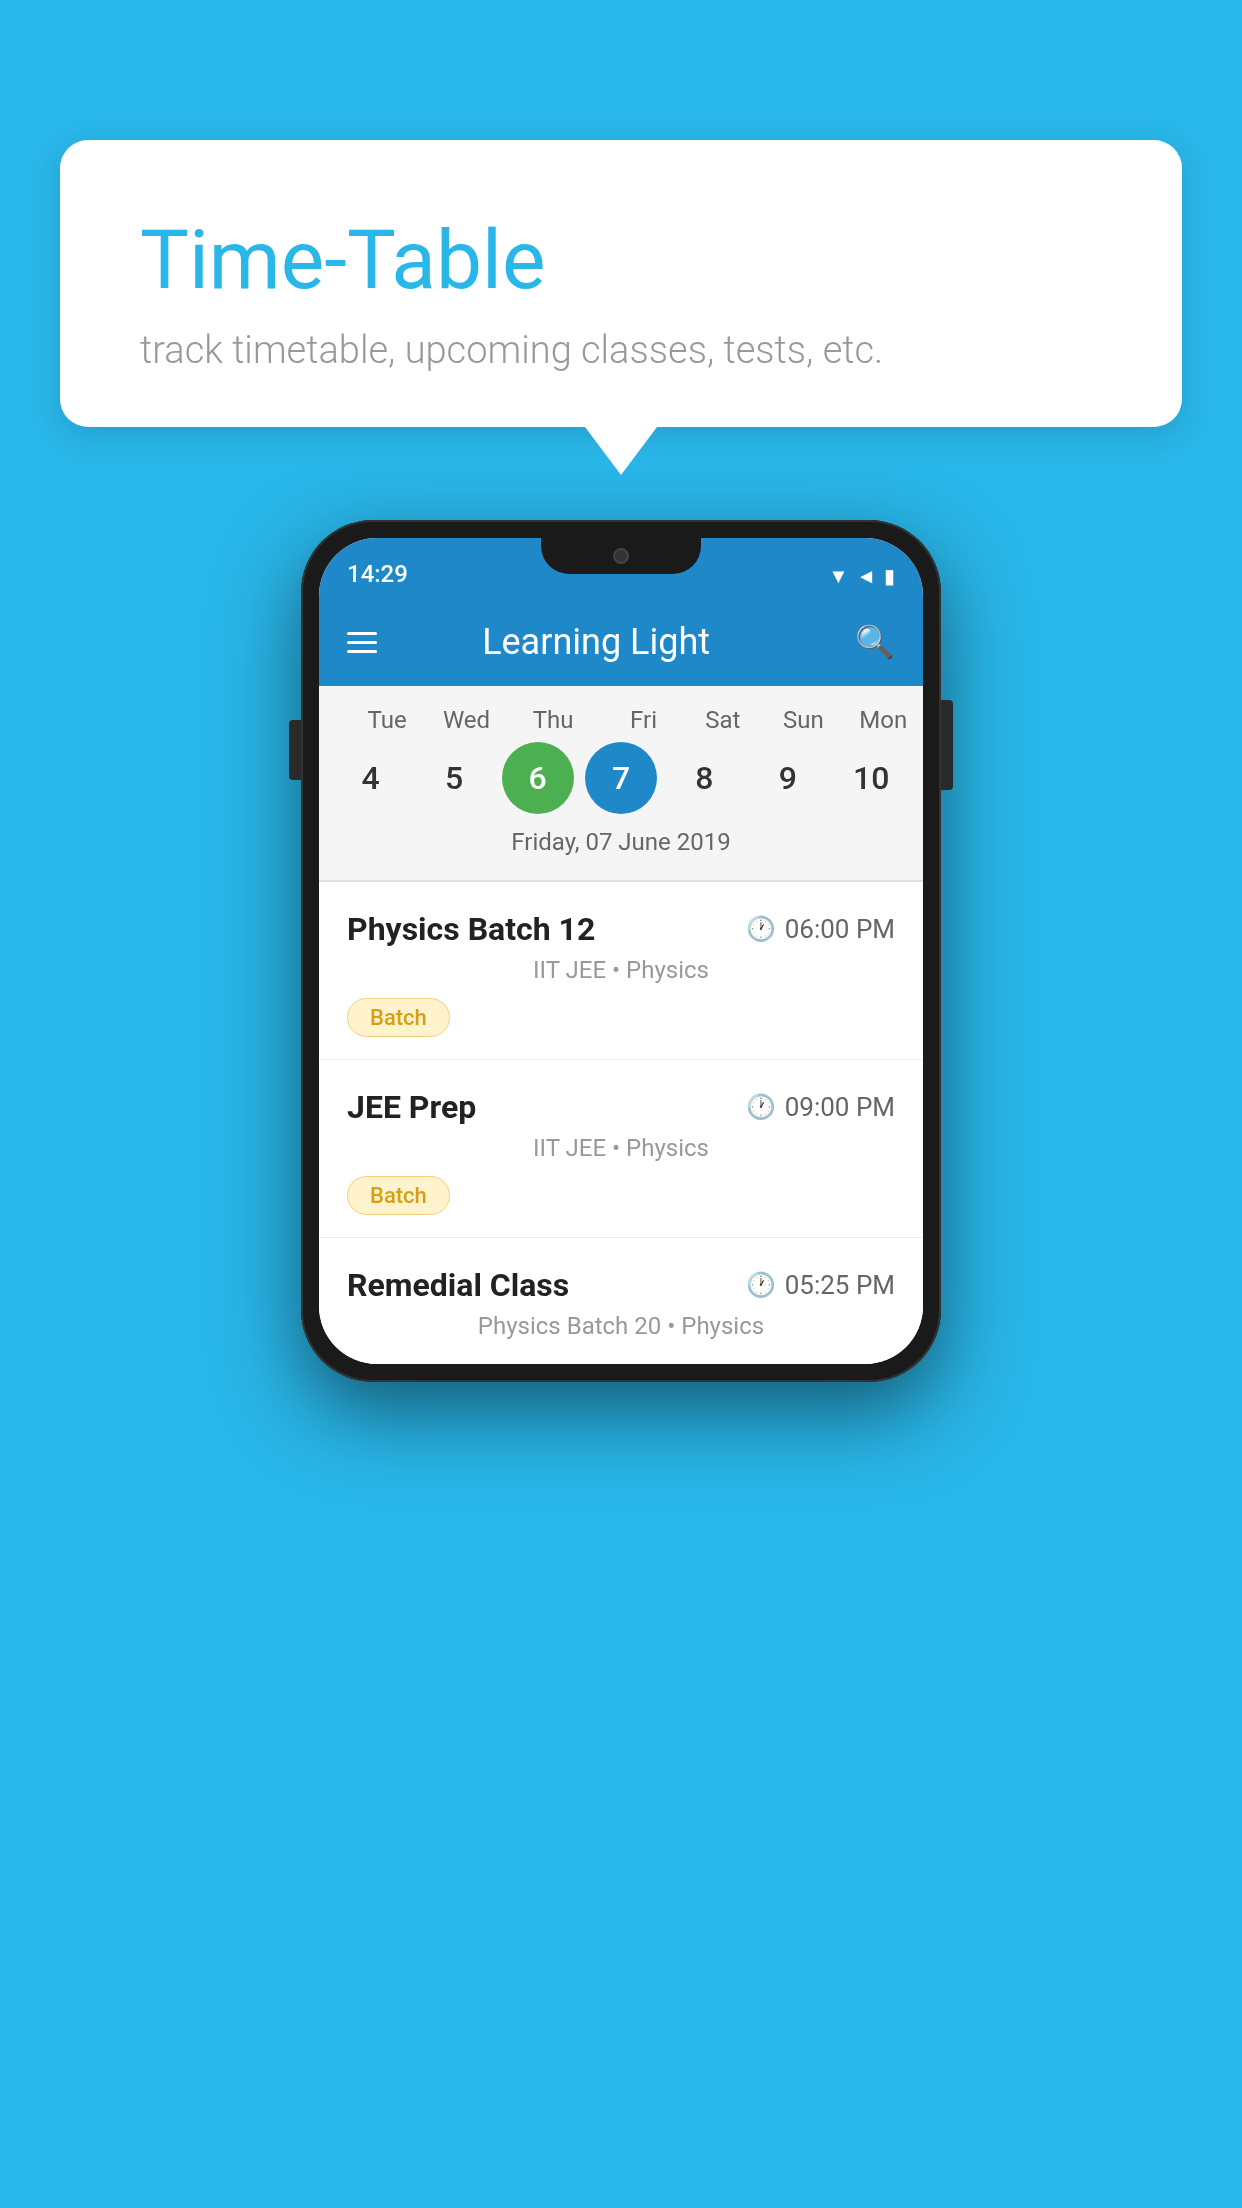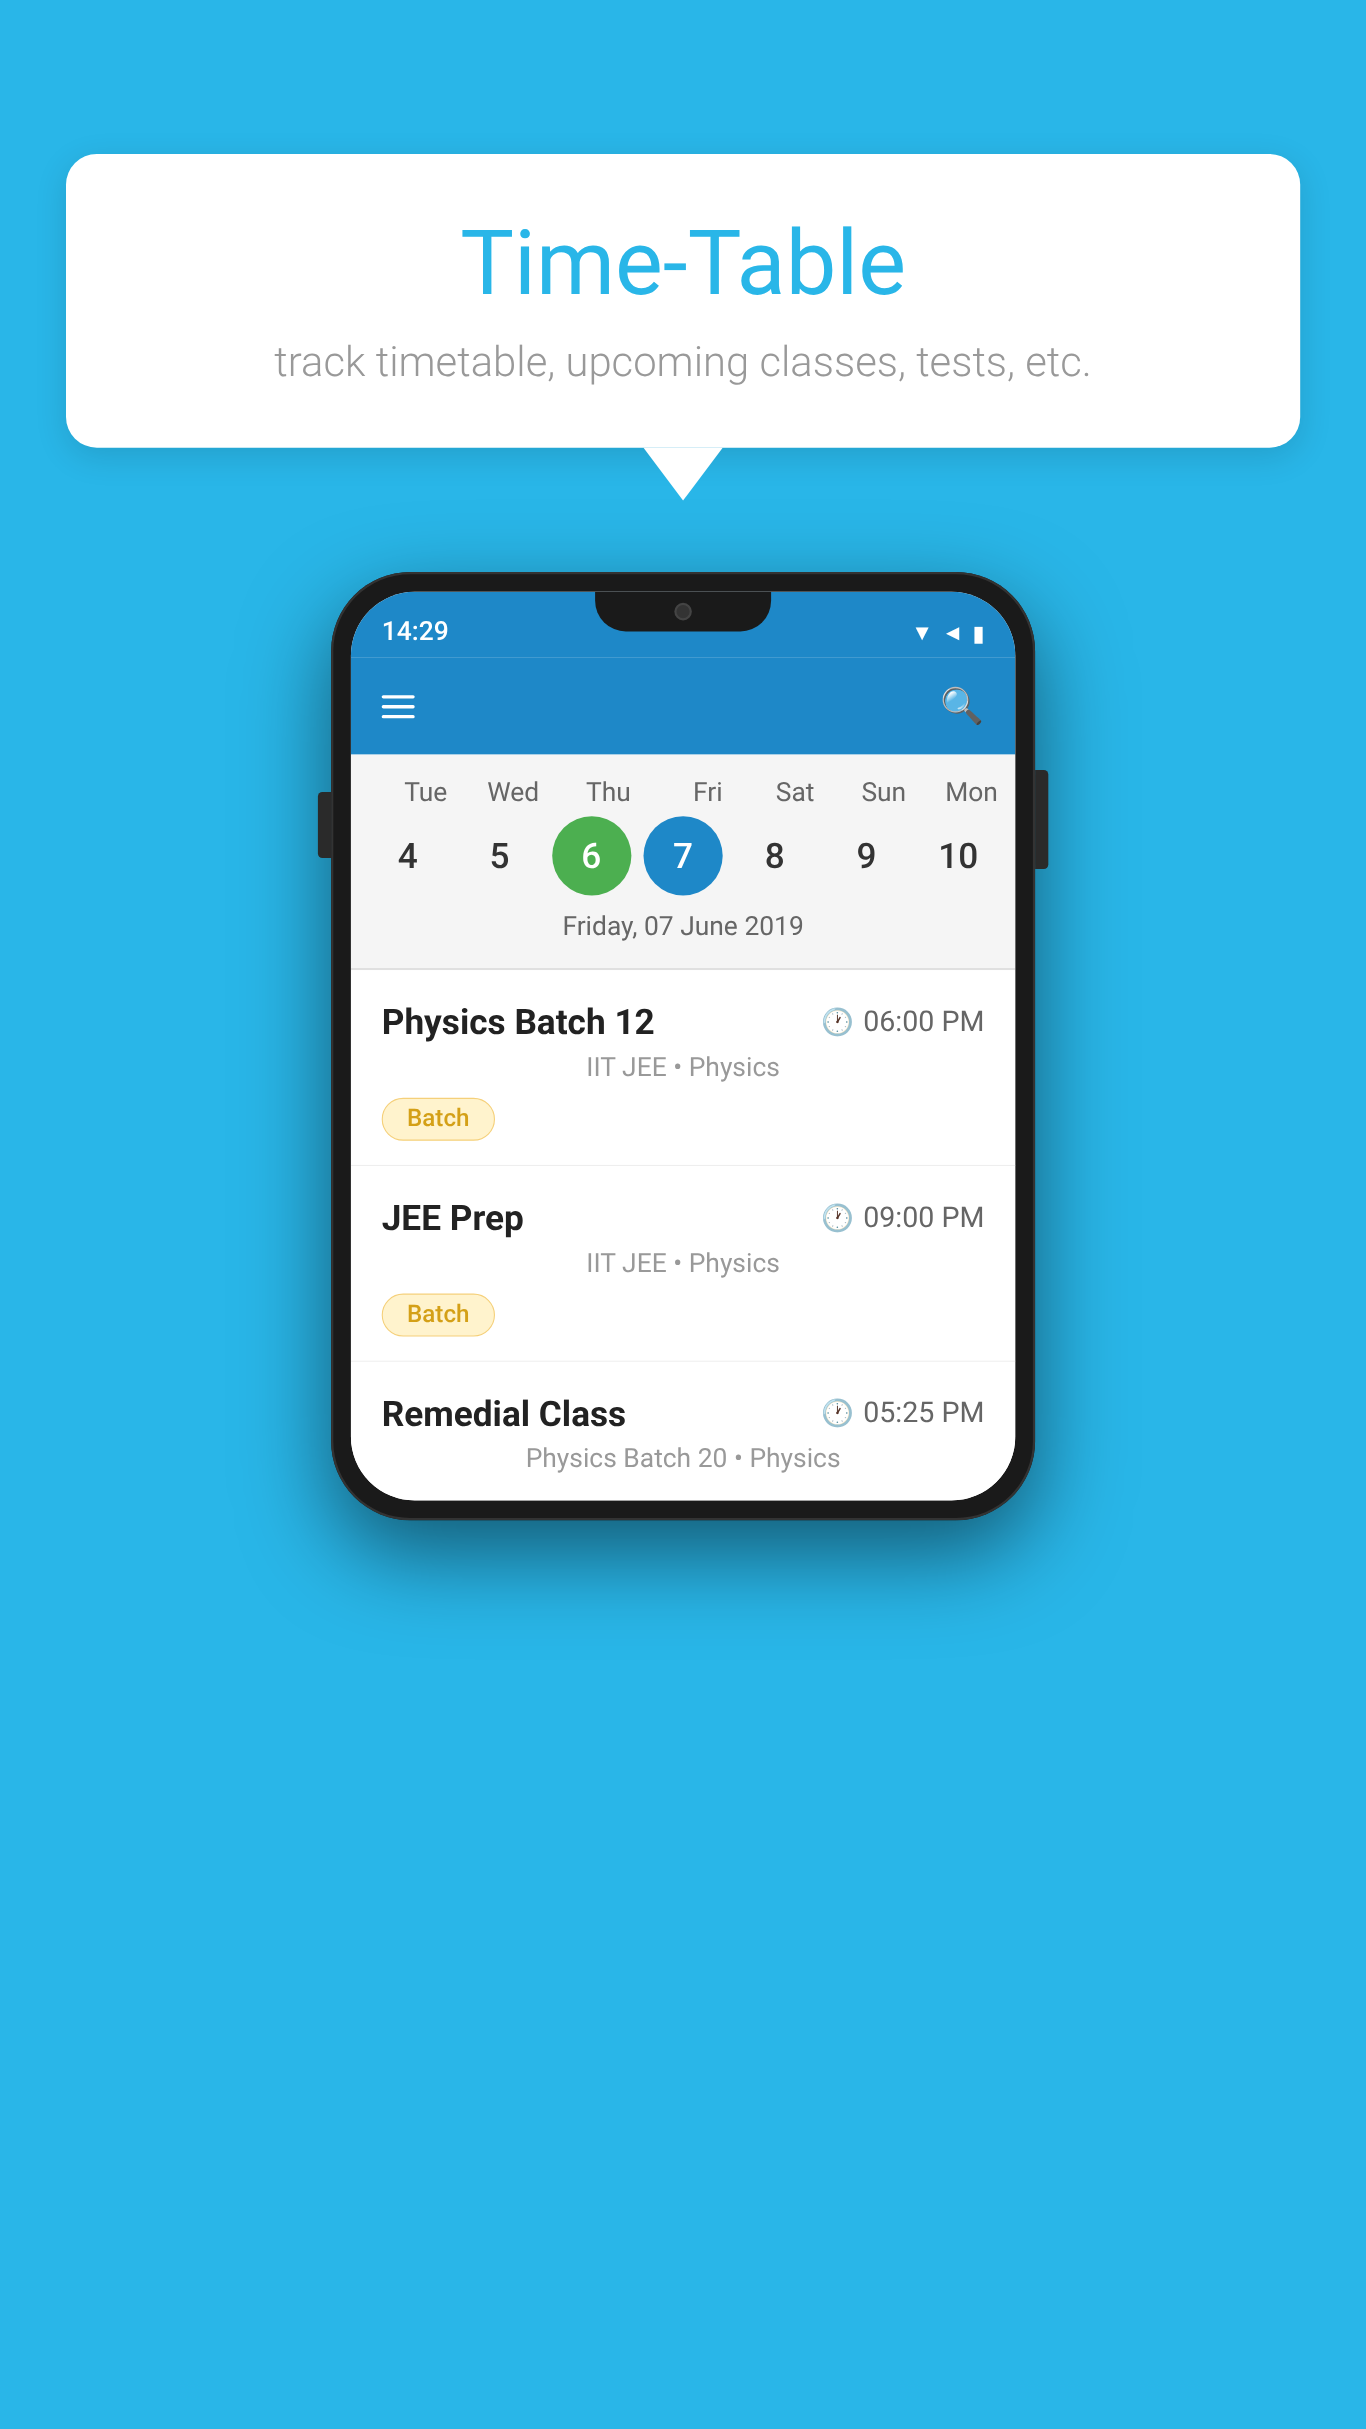--- a/index.html
+++ b/index.html
@@ -21,23 +21,23 @@
       left: 60px;
       right: 60px;
       display: flex;
       flex-direction: column;
       align-items: center;
     }
 
     .speech-bubble {
       background: white;
       border-radius: 28px;
-      padding: 52px 80px 55px;
+      padding: 72px 80px 55px;
       width: 100%;
-      text-align: center;
+      text-align: left;
       box-shadow: 0 8px 30px rgba(0,0,0,0.12);
     }
 
     .speech-bubble-title {
       font-size: 82px;
       font-weight: 400;
       color: #29B6E8;
       margin-bottom: 20px;
     }
 
@@ -340,20 +340,21 @@
           <span class="battery-icon">▮</span>
         </div>
       </div>
 
       <div class="app-header">
         <div class="hamburger">
           <span></span>
           <span></span>
           <span></span>
         </div>
+        <span class="app-title">Learning Light</span>
         <span class="search-icon-btn">🔍</span>
       </div>
 
       <div class="calendar-strip">
         <div class="day-labels">
           <span class="day-label">Tue</span>
           <span class="day-label">Wed</span>
           <span class="day-label">Thu</span>
           <span class="day-label">Fri</span>
           <span class="day-label">Sat</span>

